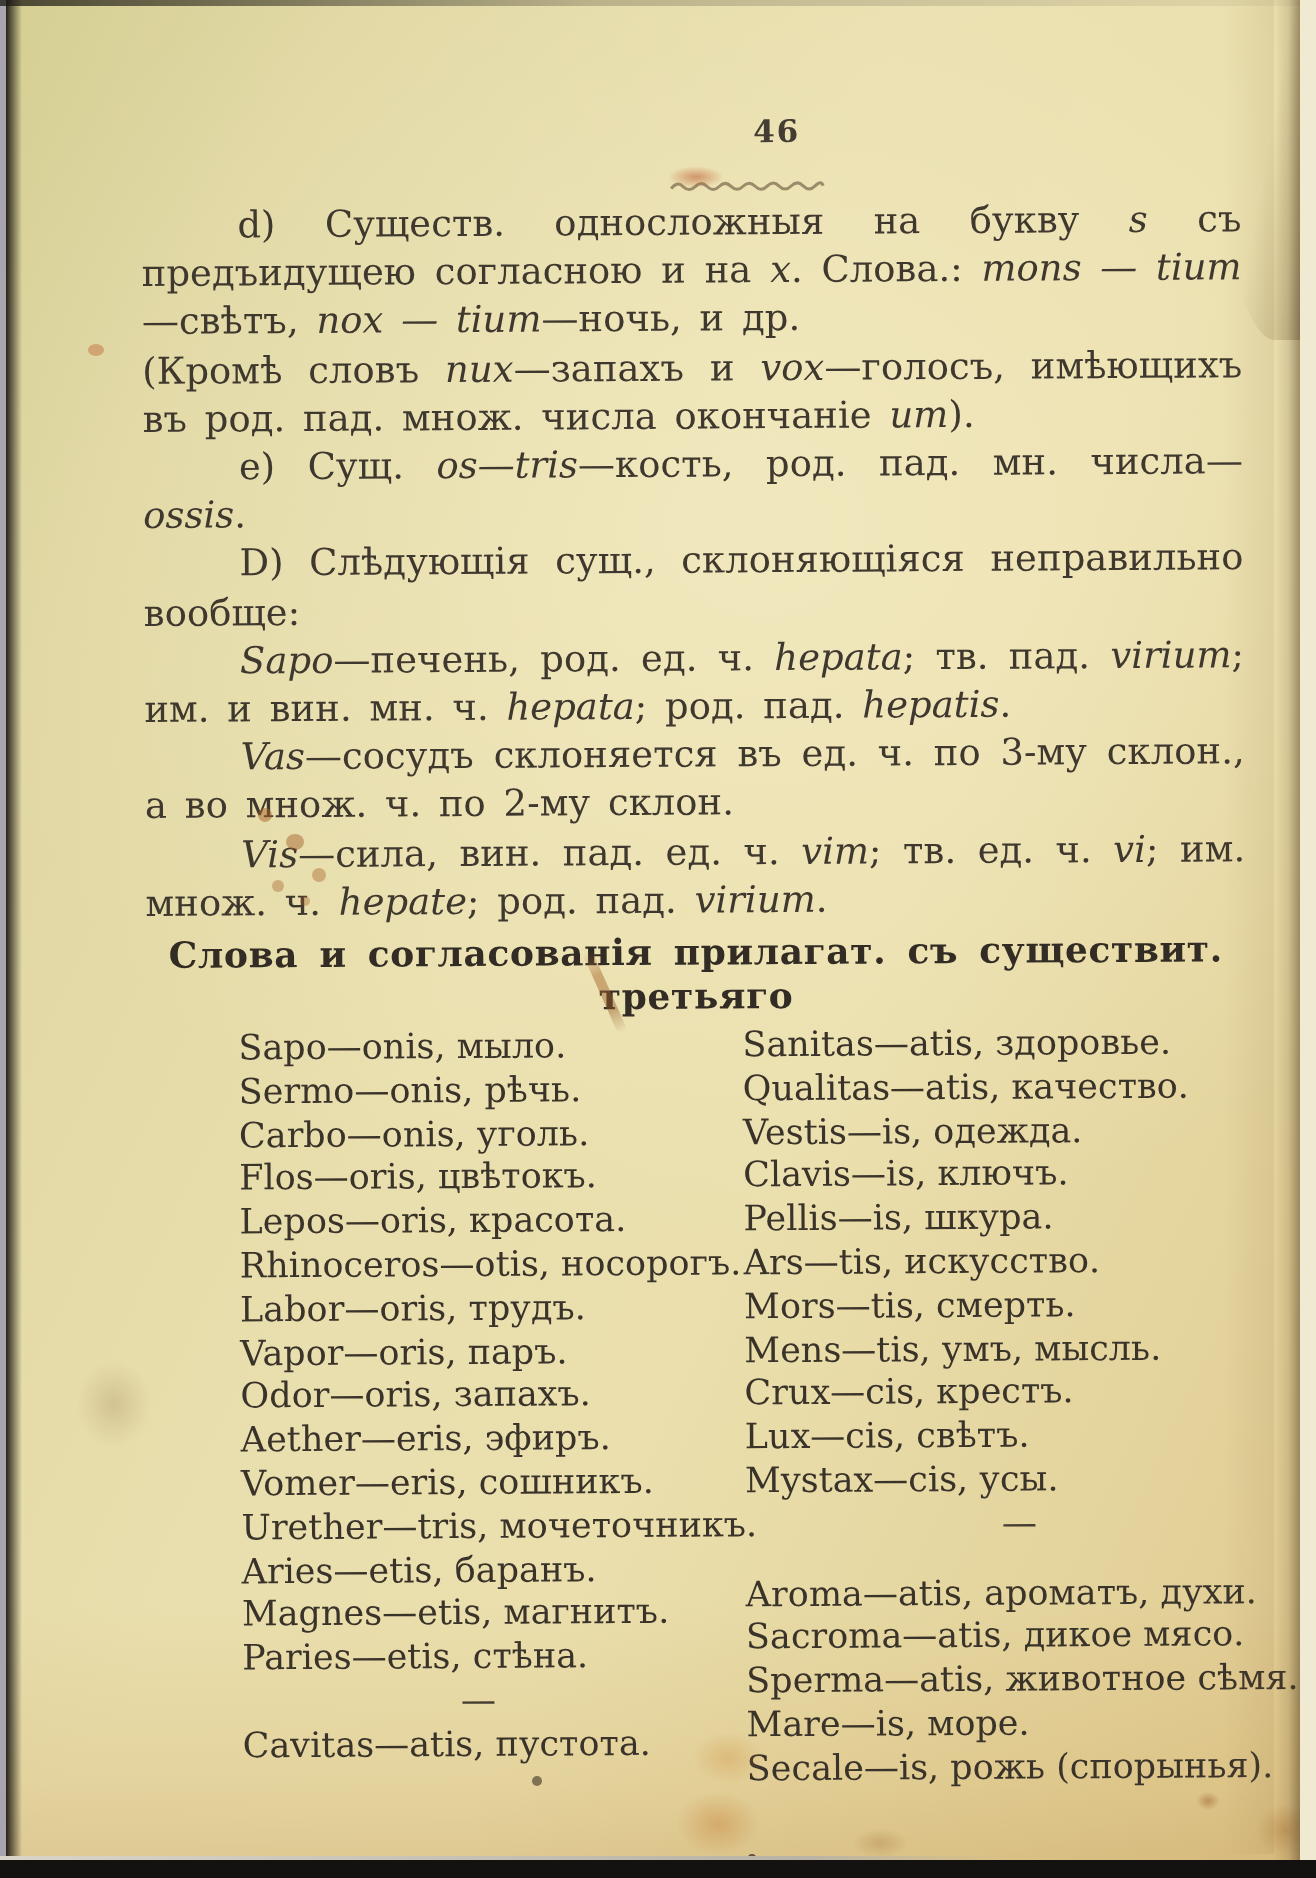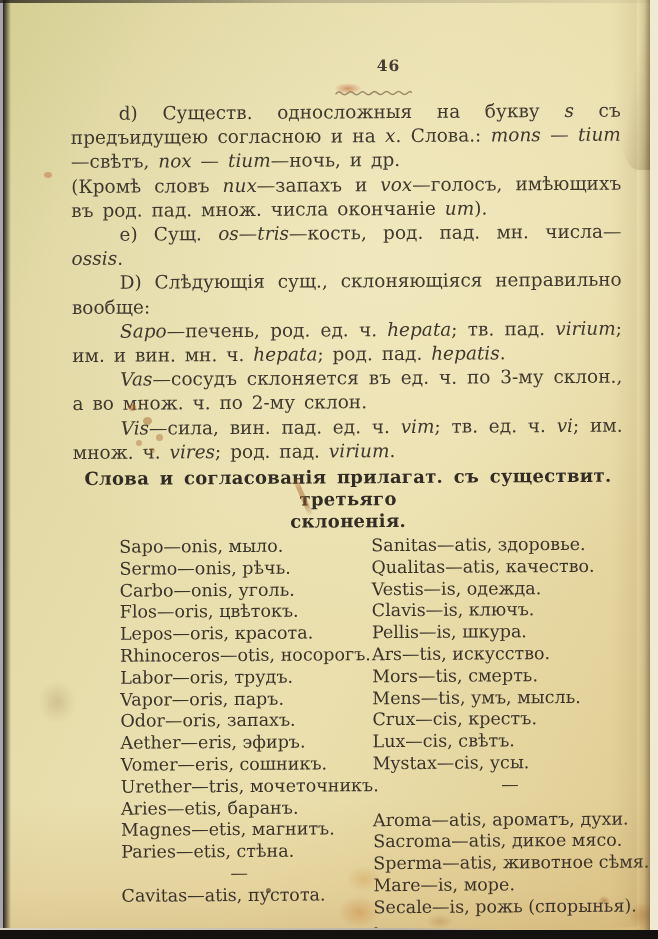--- a/index.html
+++ b/index.html
@@ -105,26 +105,25 @@
     </div>
 
     <div class="text-col">
       <div id="paragraphs">
           <p class="para ind"><span>d) Существ. односложныя на букву </span><span class="lat">s</span><span> съ предъидущею согласною и на </span><span class="lat">x</span><span>. Слова.: </span><span class="lat">mons — tium</span><span>—свѣтъ, </span><span class="lat">nox — tium</span><span>—ночь, и др.</span></p>
           <p class="para"><span>(Кромѣ словъ </span><span class="lat">nux</span><span>—запахъ и </span><span class="lat">vox</span><span>—голосъ, имѣющихъ въ род. пад. множ. числа окончаніе </span><span class="lat">um</span><span>).</span></p>
           <p class="para ind"><span>е) Сущ. </span><span class="lat">os—tris</span><span>—кость, род. пад. мн. числа—</span><span class="lat">ossis</span><span>.</span></p>
           <p class="para ind"><span>D) Слѣдующія сущ., склоняющіяся неправильно вообще:</span></p>
           <p class="para ind"><span class="lat">Sapo</span><span>—печень, род. ед. ч. </span><span class="lat">hepata</span><span>; тв. пад. </span><span class="lat">virium</span><span>; им. и вин. мн. ч. </span><span class="lat">hepata</span><span>; род. пад. </span><span class="lat">hepatis</span><span>.</span></p>
           <p class="para ind"><span class="lat">Vas</span><span>—сосудъ склоняется въ ед. ч. по 3-му склон., а во множ. ч. по 2-му склон.</span></p>
-          <p class="para ind"><span class="lat">Vis</span><span>—сила, вин. пад. ед. ч. </span><span class="lat">vim</span><span>; тв. ед. ч. </span><span class="lat">vi</span><span>; им. множ. ч. </span><span class="lat">vires</span><span>; род. пад. </span><span class="lat">virium</span><span>.</span></p>
+          <p class="para ind"><span class="lat">Vis</span><span>—сила, вин. пад. ед. ч. </span><span class="lat">vim</span><span>; тв. ед. ч. </span><span class="lat">vi</span><span>; им. множ. ч. </span><span class="lat">hepate</span><span>; род. пад. </span><span class="lat">virium</span><span>.</span></p>
         </div>
 
       <h2 class="heading">
         <span>Слова и согласованія прилагат. съ существит. третьяго</span><br>
-        <span>склоненія.</span>
       </h2>
 
       <div class="columns">
         <div class="col col-left">
             <div class="entry">Sapo—onis, мыло.</div>
             <div class="entry">Sermo—onis, рѣчь.</div>
             <div class="entry">Carbo—onis, уголь.</div>
             <div class="entry">Flos—oris, цвѣтокъ.</div>
             <div class="entry">Lepos—oris, красота.</div>
             <div class="entry">Rhinoceros—otis, носорогъ.</div>

